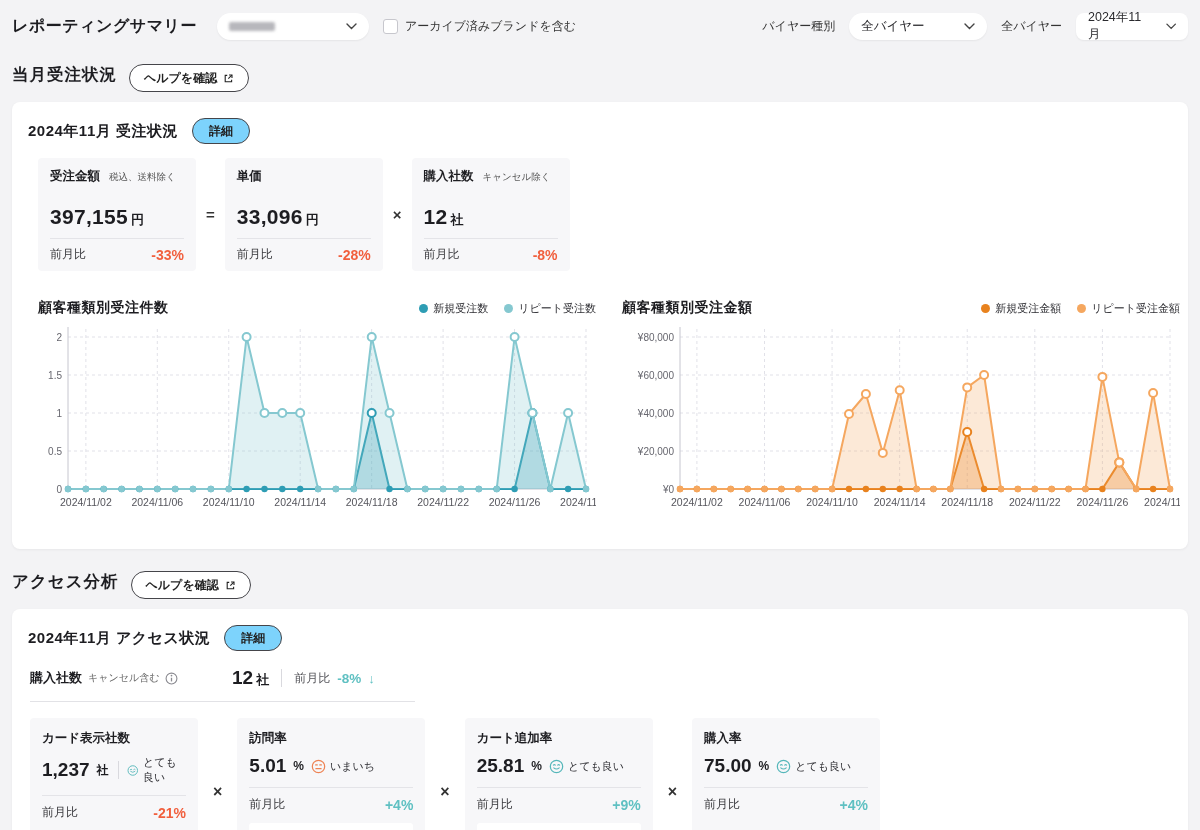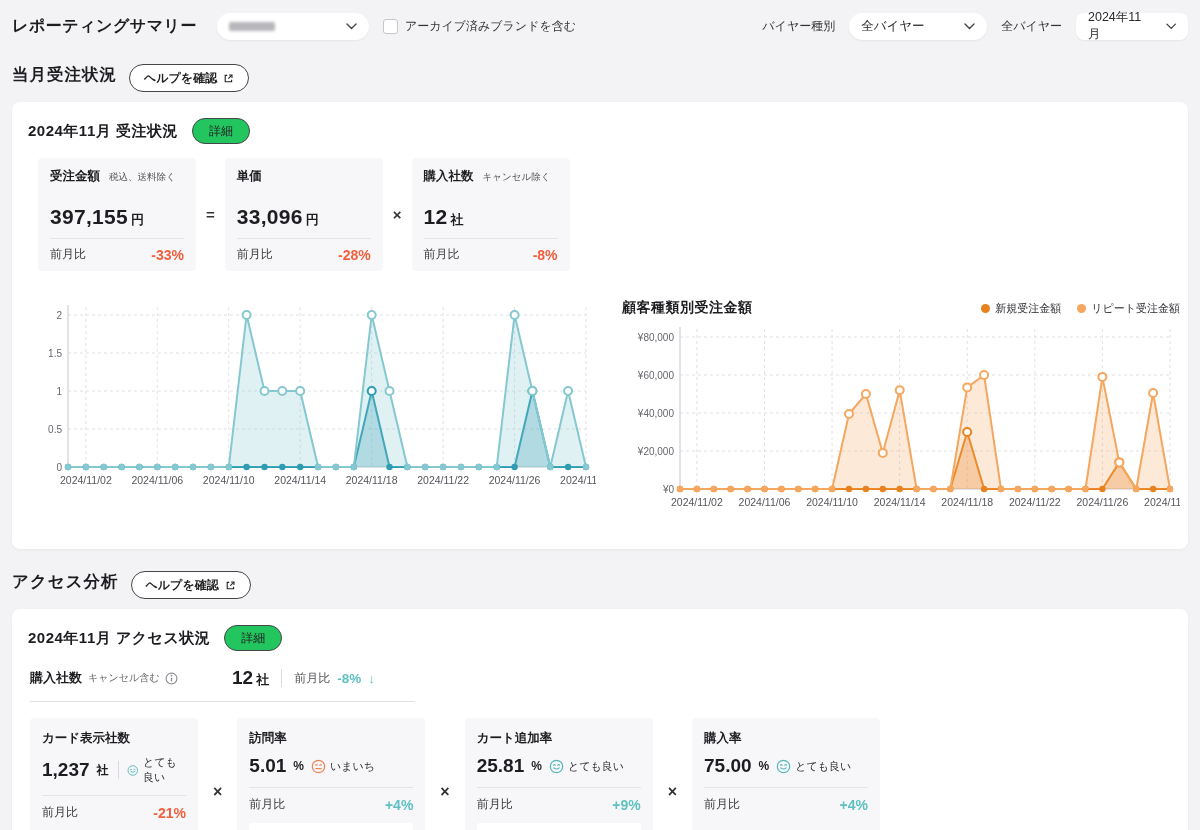--- a/index.html
+++ b/index.html
@@ -38,22 +38,22 @@
     display:flex; align-items:center; gap:6px; background:#fff; border:1px solid #45454a;
     border-radius:15px; height:28px; padding:0 14px; font-size:12px; font-weight:bold;
     color:#222; cursor:pointer; font-family:inherit;
   }
 
   
   .card { background:#fff; border-radius:8px; margin:0 12px; padding:16px 16px 20px;
           box-shadow:0 1px 3px rgba(0,0,0,.05); }
   .card-head { display:flex; align-items:center; gap:14px; }
   .card-head h3 { font-size:15px; font-weight:bold; letter-spacing:.5px; }
-  .detail-btn { background:#22c55e; border:1px solid #45454a; border-radius:14px; height:26px;
-    padding:0 16px; font-size:12px; font-weight:normal; color:#222; cursor:pointer; font-family:inherit; }
+  .detail-btn { background:#7dd3fc; border:1px solid #45454a; border-radius:14px; height:26px;
+    padding:0 16px; font-size:12px; font-weight:bold; color:#222; cursor:pointer; font-family:inherit; }
 
   
   .metrics-row { display:flex; align-items:stretch; margin:14px 0 0 10px; }
   .metric-box { width:158px; background:#f7f7f9; border-radius:4px; padding:10px 12px 8px; }
   .mbx-title-row { display:flex; align-items:baseline; gap:9px; }
   .mbx-title { font-size:12.5px; font-weight:bold; }
   .mbx-note { font-size:9.5px; color:#555; }
   .mbx-value { margin-top:20px; font-size:21px; font-weight:bold; letter-spacing:.3px; }
   .mbx-value .unit { font-size:13px; margin-left:3px; }
   .mbx-divider { border-top:1px solid #e4e4e8; margin:9px 0 7px; }
@@ -210,20 +210,33 @@
         <div class="mom-row">
           <span class="mom-label">前月比</span>
           <span class="mom-val mom-auto neg">-8%</span>
         </div>
       </div>
 
     </div>
 
     <div class="charts-row">
       <div class="chart-block">
+        <div class="chart-head">
+          <span class="chart-title">顧客種類別受注件数</span>
+          <div class="legend">
+            <span class="legend-item">
+                <span class="legend-dot" style="background: rgb(46, 157, 180);"></span>
+                <span class="legend-lbl">新規受注数</span>
+              </span>
+            <span class="legend-item">
+                <span class="legend-dot" style="background: rgb(133, 200, 208);"></span>
+                <span class="legend-lbl">リピート受注数</span>
+              </span>
+          </div>
+        </div>
         <svg class="chart" width="558" height="205">
             <line x1="47.86206896551724" y1="8" x2="47.86206896551724" y2="168" stroke="#e1e1e8" stroke-dasharray="3,3"></line>
             <text x="47.86206896551724" y="185" text-anchor="middle" font-size="10.5" fill="#55555c">2024/11/02</text>
             <line x1="119.3103448275862" y1="8" x2="119.3103448275862" y2="168" stroke="#e1e1e8" stroke-dasharray="3,3"></line>
             <text x="119.3103448275862" y="185" text-anchor="middle" font-size="10.5" fill="#55555c">2024/11/06</text>
             <line x1="190.75862068965517" y1="8" x2="190.75862068965517" y2="168" stroke="#e1e1e8" stroke-dasharray="3,3"></line>
             <text x="190.75862068965517" y="185" text-anchor="middle" font-size="10.5" fill="#55555c">2024/11/10</text>
             <line x1="262.2068965517241" y1="8" x2="262.2068965517241" y2="168" stroke="#e1e1e8" stroke-dasharray="3,3"></line>
             <text x="262.2068965517241" y="185" text-anchor="middle" font-size="10.5" fill="#55555c">2024/11/14</text>
             <line x1="333.6551724137931" y1="8" x2="333.6551724137931" y2="168" stroke="#e1e1e8" stroke-dasharray="3,3"></line>

